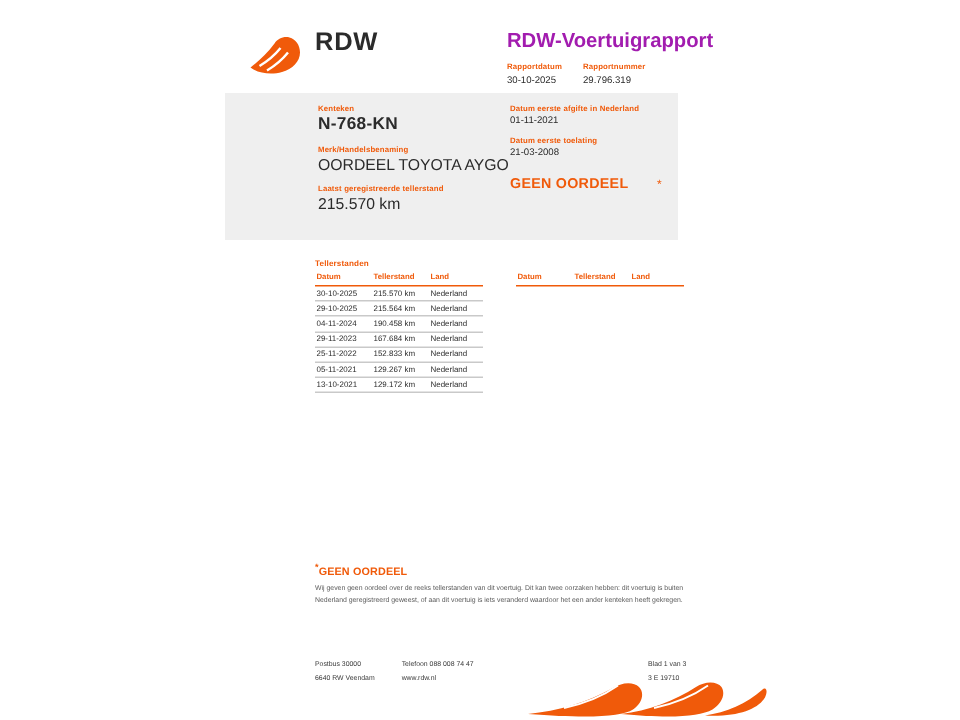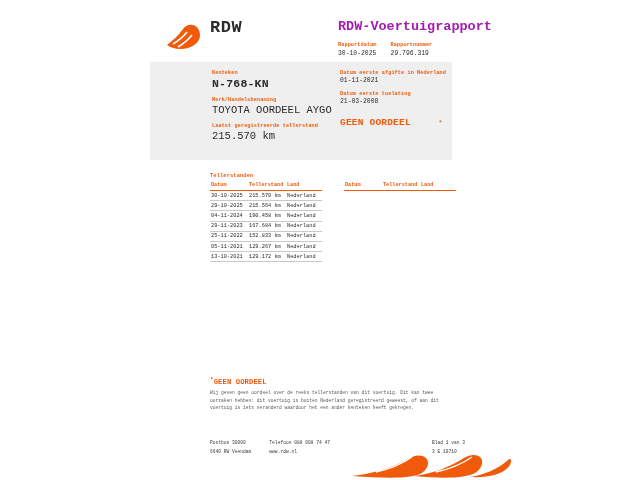--- a/index.html
+++ b/index.html
@@ -10,21 +10,20 @@
     background: #ffffff;
     font-family: "Liberation Sans", sans-serif;
     color: #2b2b2b;
     overflow: hidden;
     position: relative;
   }
   .page {
     position: absolute;
     inset: 0;
     background: #ffffff;
-    font-family: Liberation Mono, monospace;
   }
 
   
   .header {
     position: absolute;
     top: 10px; left: 0; right: 0;
     height: 48px;
   }
   .logo-mark {
     position: absolute;
@@ -237,21 +236,21 @@
   </div>
 
   <div class="panel">
     <div class="panel-left">
       <div class="field">
         <div class="f-label">Kenteken</div>
         <div class="f-value plate">N-768-KN</div>
       </div>
       <div class="field">
         <div class="f-label">Merk/Handelsbenaming</div>
-        <div class="f-value">TOYOTA OORDEEL AYGO</div>
+        <div class="f-value">OORDEEL TOYOTA AYGO</div>
       </div>
       <div class="field">
         <div class="f-label">Laatst geregistreerde tellerstand</div>
         <div class="f-value km">215.570 km</div>
       </div>
     </div>
 
     <div class="panel-right">
       <div class="field">
         <div class="f-label">Datum eerste afgifte in Nederland</div>

